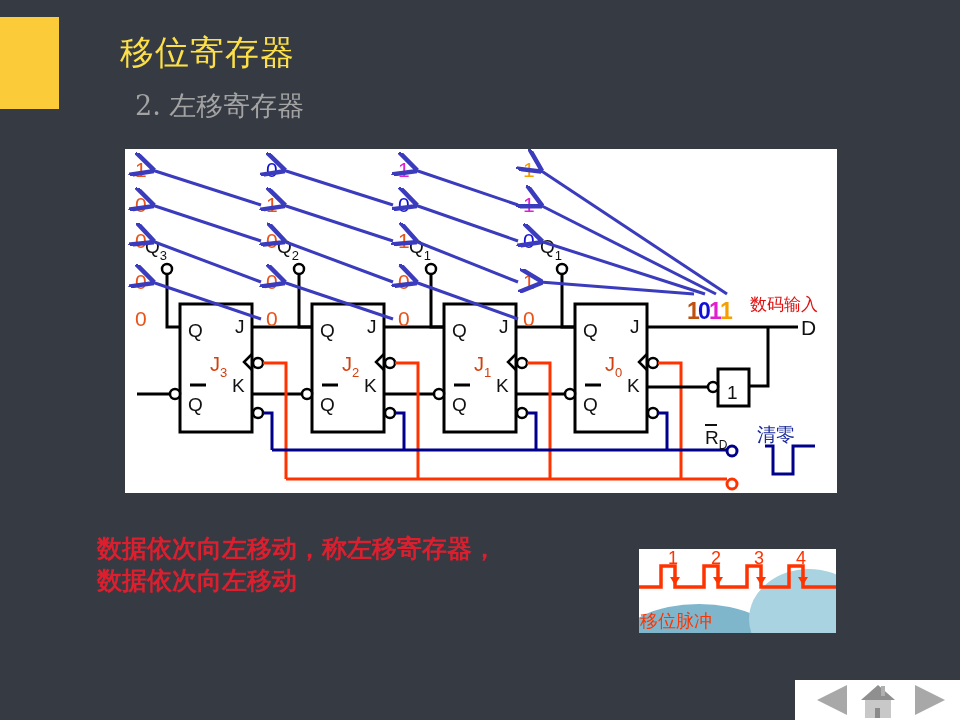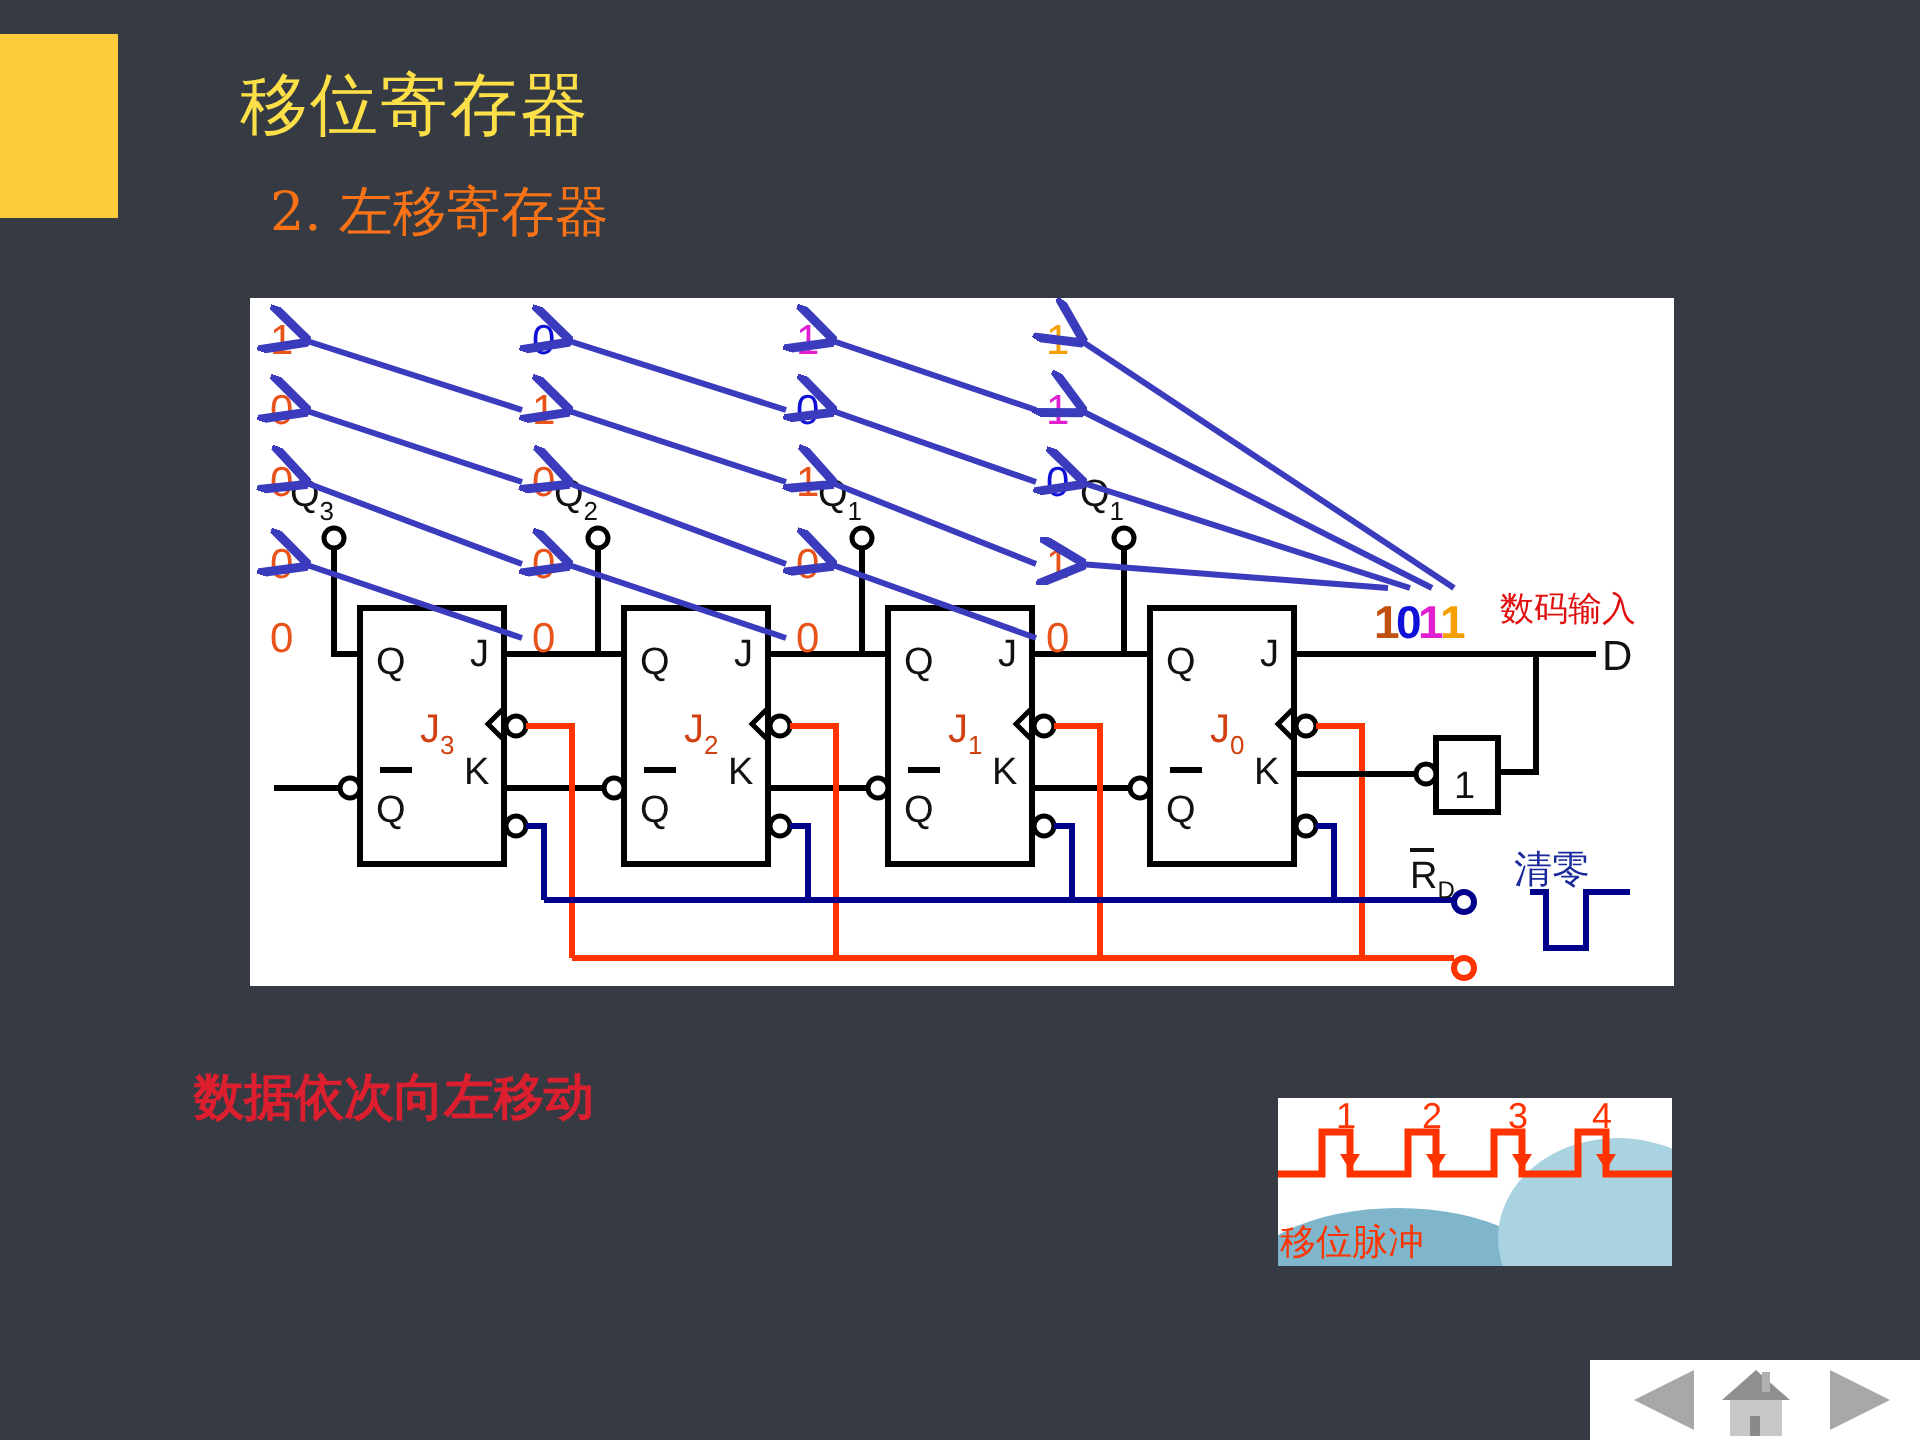--- a/index.html
+++ b/index.html
@@ -1,19 +1,19 @@
 <!DOCTYPE html>
 <html><head>
 <meta charset="utf-8">
 <style>
   html, body { margin:0; padding:0; }
   body { width:960px; height:720px; background:#353a43; position:relative; overflow:hidden; font-family:"DejaVu Serif", serif; }
   .accent-block { position:absolute; left:0; top:17px; width:59px; height:92px; background:#fbcb3a; }
   .title { position:absolute; left:120px; top:30px; font-size:34px; color:#fde047; font-family:"DejaVu Serif", serif; letter-spacing:1px; }
-  .subtitle { position:absolute; left:135px; top:88px; font-size:27px; color:#f97316; font-family:"DejaVu Serif", serif; }
+  .subtitle { position:absolute; left:135px; top:88px; font-size:27px; color:#a3a3a3; font-family:"DejaVu Serif", serif; }
   .diagram { position:absolute; left:125px; top:149px; width:712px; height:344px; background:#ffffff; overflow:hidden; }
   .desc { position:absolute; left:97px; top:533px; font-size:25px; color:#dc1f2e; line-height:32px; font-family:"DejaVu Serif", serif; font-weight:bold; }
   .pulse-box { position:absolute; left:639px; top:549px; width:197px; height:84px; background:#ffffff; overflow:hidden; }
   .nav { position:absolute; left:795px; top:680px; width:165px; height:40px; background:#ffffff; }
   .nav-btn { position:absolute; top:0; width:50px; height:40px; cursor:pointer; }
   svg text { font-family:"Liberation Sans", sans-serif; }
 </style>
 </head>
 <body>
 
@@ -160,20 +160,21 @@
       <line x1="569" y1="145" x2="415" y2="133" stroke="#3b3bbd" stroke-width="3" marker-end="url(#ah)"></line>
       <text x="562" y="170" font-size="23" font-weight="bold" fill="#c05010">1</text>
       <text x="573" y="170" font-size="23" font-weight="bold" fill="#1010d8">0</text>
       <text x="584" y="170" font-size="23" font-weight="bold" fill="#e020d0">1</text>
       <text x="595" y="170" font-size="23" font-weight="bold" fill="#f5a000">1</text>
       <text x="625" y="161" font-size="17" fill="#e01010">数码输入</text>
     </svg>
 </div>
 
 <div class="desc">
+  <div>数据依次向左移动，称左移寄存器，</div>
   <div>数据依次向左移动</div>
 </div>
 
 <div class="pulse-box">
   <svg id="pulse" width="197" height="84" viewBox="0 0 197 84">
       <ellipse cx="60" cy="95" rx="80" ry="40" fill="#7fb6cc"></ellipse>
       <ellipse cx="170" cy="70" rx="60" ry="50" fill="#a9d3e0"></ellipse>
       <polyline points="0,38 22,38 22,17 36,17 36,38 48,38 65,38 65,17 79,17 79,38 91,38 108,38 108,17 122,17 122,38 134,38 150,38 150,17 164,17 164,38 176,38 197,38" fill="none" stroke="#ff3300" stroke-width="3.5"></polyline>
       <line x1="36" y1="18" x2="36" y2="30" stroke="#ff3300" stroke-width="2"></line>
       <polygon points="31,28 41,28 36,36" fill="#ff3300"></polygon>

